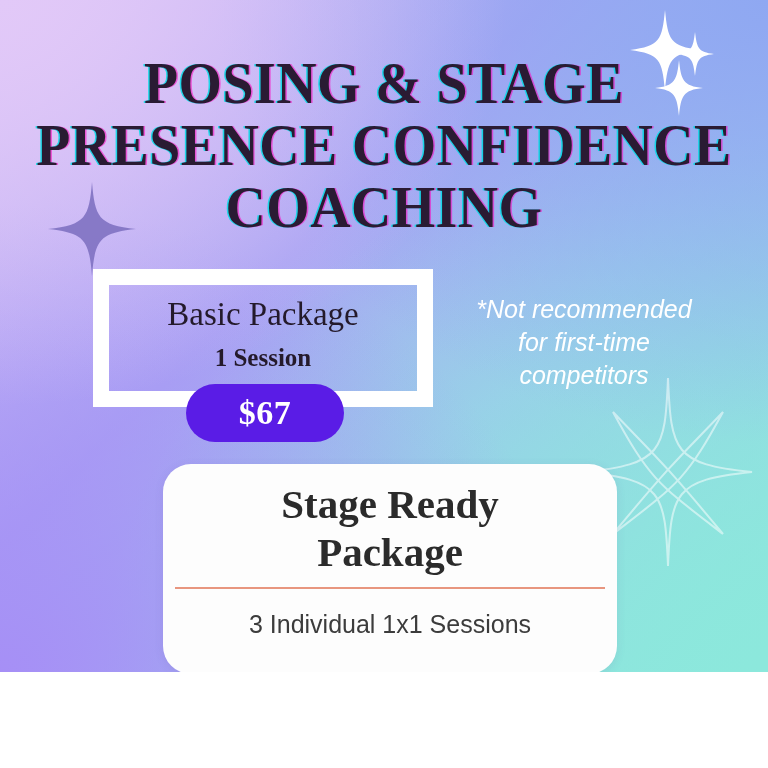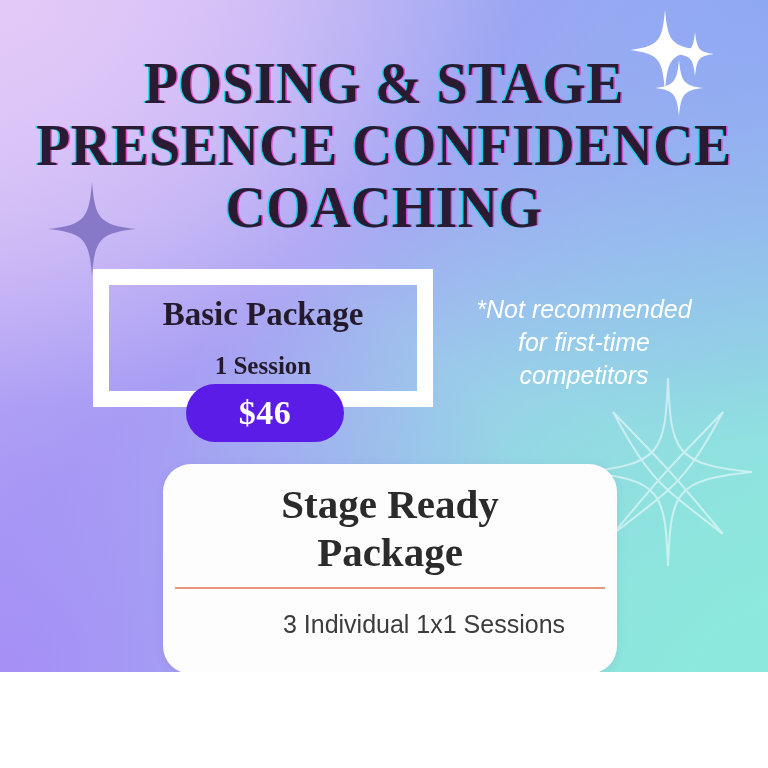--- a/index.html
+++ b/index.html
@@ -41,28 +41,28 @@
   }
 
   
   #basic-card{
     position:absolute;left:93px;top:269px;width:340px;height:138px;
     border:16px solid #ffffff;box-sizing:border-box;
   }
   #basic-title{
     position:absolute;left:93px;top:296px;width:340px;
     text-align:center;
-    font-family:"Liberation Serif", serif;font-weight:700;
+    font-family:"Liberation Serif", serif;font-weight:400;
     font-size:33px;line-height:36px;color:#241a2b;
   }
   #basic-sub{
     position:absolute;left:93px;top:344px;width:340px;
     text-align:center;
     font-family:"Liberation Serif", serif;font-weight:700;
-    font-size:25px;line-height:28px;color:#241a2b;margin-top:8px;
+    font-size:25px;line-height:28px;color:#241a2b;
   }
   #basic-price-pill{
     position:absolute;left:186px;top:384px;width:158px;height:58px;
     background:#5a1ce6;border-radius:29px;
     display:flex;align-items:center;justify-content:center;
   }
   #basic-price-pill span{
     font-family:"Liberation Serif", serif;font-weight:700;
     font-size:34px;color:#ffffff;letter-spacing:.5px;
   }
@@ -92,21 +92,21 @@
     white-space:pre-line;
   }
   #stage-divider{
     position:absolute;left:175px;top:587px;width:430px;height:2px;
     background:#e8967f;
   }
   #stage-sub{
     position:absolute;left:163px;top:608px;width:454px;
     text-align:center;
     font-family:"Liberation Sans", sans-serif;font-weight:400;
-    font-size:25px;line-height:32px;color:#3c3c3c;padding-left:34px;
+    font-size:25px;line-height:32px;color:#3c3c3c;
   }
   #stage-price-pill{
     position:absolute;left:288px;top:656px;width:200px;height:80px;
     background:#5a1ce6;border-radius:40px;
     display:flex;align-items:center;justify-content:center;
   }
   #stage-price-pill span{
     font-family:"Liberation Serif", serif;font-weight:700;
     font-size:46px;color:#ffffff;letter-spacing:.5px;
   }
@@ -157,21 +157,21 @@
   </div>
 
   <div id="title">Posing &amp; Stage
 Presence Confidence
 Coaching</div>
 
   <div id="basic-card"></div>
   <div id="basic-title">Basic Package</div>
   <div id="basic-sub">1 Session</div>
   <div id="basic-price-pill">
-    <span>$46</span>
+    <span>$67</span>
   </div>
 
   <div id="note">*Not recommended
 for first-time
 competitors</div>
 
   <div id="stage-card"></div>
   <div id="stage-title">Stage Ready
 Package</div>
   <div id="stage-divider"></div>

